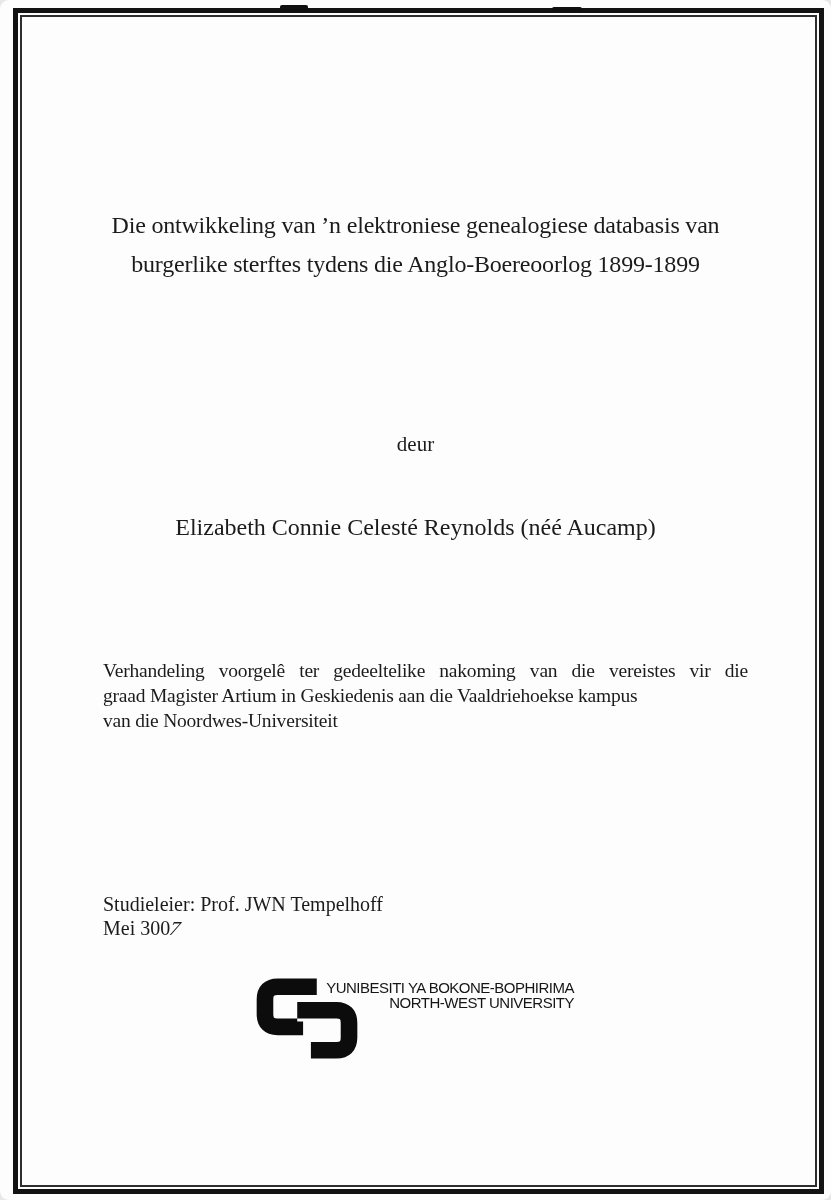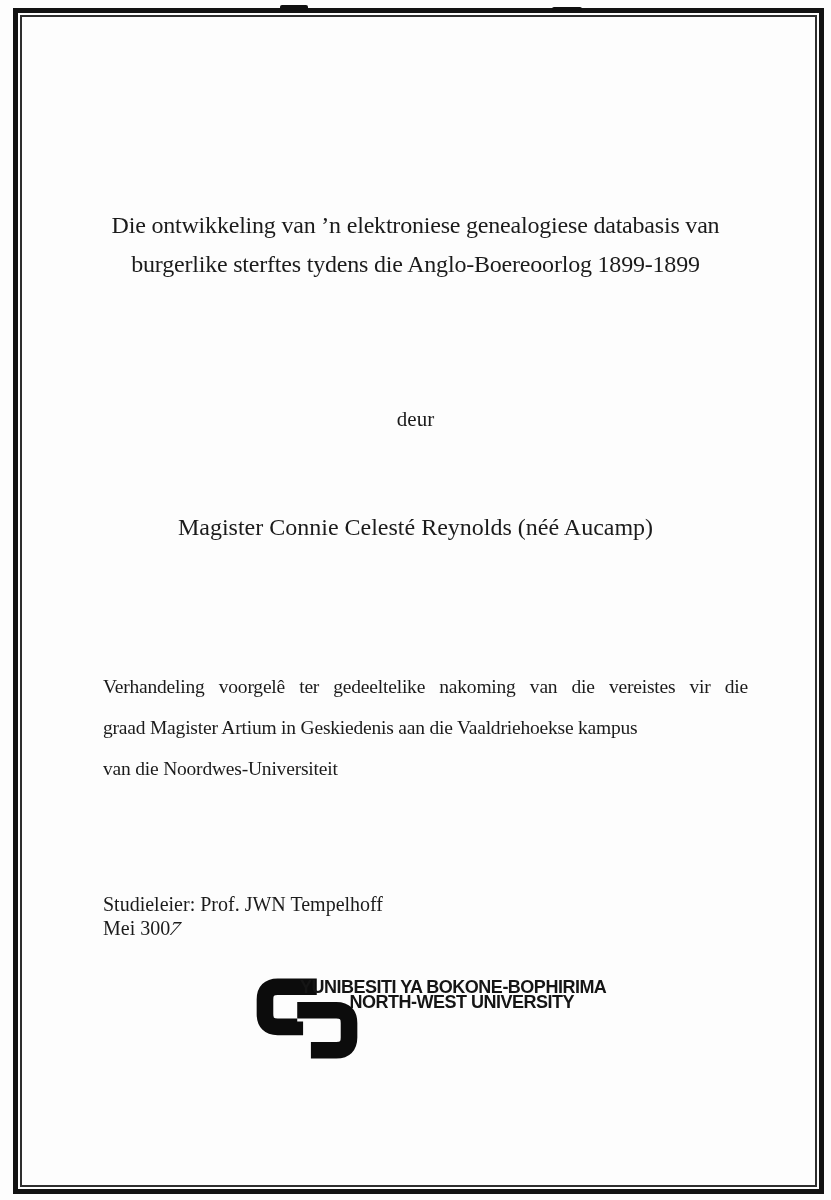--- a/index.html
+++ b/index.html
@@ -3,52 +3,53 @@
 <meta charset="utf-8">
 <style>
   html,body { margin:0; padding:0; background:#e8e8e8; }
   .page {
     position:relative;
     width:831px; height:1200px;
     background:#fdfdfd;
     font-family:"Liberation Serif", serif;
     color:#1b1b1b;
     overflow:hidden;
+    border-radius:9px;
   }
   
   .frame-outer {
     position:absolute; left:13px; top:8px; right:7px; bottom:6px;
     border:5px solid #121212;
   }
   .frame-inner {
     position:absolute; left:2px; top:2px; right:2px; bottom:2px;
     border:2px solid #2e2e2e;
   }
   .smudge { position:absolute; background:#101010; border-radius:2px; }
   .smudge.s1 { left:280px; top:5px; width:28px; height:6px; }
   .smudge.s2 { left:552px; top:7px; width:30px; height:4px; }
 
   .title-block {
     position:absolute; left:60px; right:60px; top:206px;
     text-align:center; font-size:24px; line-height:39px;
     letter-spacing:-0.2px; white-space:nowrap;
   }
   .byline {
-    position:absolute; left:0; right:0; top:407px;
+    position:absolute; left:0; right:0; top:432px;
     text-align:center; font-size:21px;
   }
   .author {
     position:absolute; left:0; right:0; top:514px;
     text-align:center; font-size:24px; white-space:nowrap;
   }
   .statement {
     position:absolute; left:103px; top:658px; width:645px;
     font-size:19.5px; line-height:25px; letter-spacing:-0.2px;
   }
-  .statement .line { white-space:nowrap;margin-top:16px; }
+  .statement .line { white-space:nowrap; }
   .statement .line.justified {
     white-space:normal;
     text-align:justify;
     text-align-last:justify;
   }
   .statement .italic { }
   .supervisor-block {
     position:absolute; left:103px; top:884px;
     font-size:20px; line-height:24px;margin-top:8px;
   }
@@ -56,21 +57,21 @@
     display:inline-block;
     font-style:italic;
     transform:skewX(-12deg);
   }
   .logo { position:absolute; left:0; top:0; }
   .logo-mark { position:absolute; left:256px; top:976px; }
   .logo-text {
     position:absolute; left:300px; top:980px; width:274px;
     text-align:right;
     font-family:"Liberation Sans", sans-serif;
-    font-weight:700; font-size:18px; line-height:15px;
+    font-weight:400; font-size:15px; line-height:15px;
     letter-spacing:-0.5px; color:#151515;
     white-space:nowrap;
   }
 </style>
 </head>
 <body>
 
 <div class="page">
 
   <div class="frame-outer">
@@ -79,21 +80,21 @@
   <div class="smudge s1"></div>
   <div class="smudge s2"></div>
 
   <div class="title-block">
     <div>Die ontwikkeling van ’n elektroniese genealogiese databasis van</div>
     <div>burgerlike sterftes tydens die Anglo-Boereoorlog 1899-1899</div>
   </div>
 
   <div class="byline">deur</div>
 
-  <div class="author">Magister Connie Celesté Reynolds (néé Aucamp)</div>
+  <div class="author">Elizabeth Connie Celesté Reynolds (néé Aucamp)</div>
 
   <div class="statement">
     <div class="line justified">Verhandeling voorgelê ter gedeeltelike nakoming van die vereistes vir die</div>
     <div class="line"><span>graad </span><span class="italic">Magister Artium</span><span> in Geskiedenis aan die Vaaldriehoekse kampus</span></div>
     <div class="line">van die Noordwes-Universiteit</div>
   </div>
 
   <div class="supervisor-block">
     <div>Studieleier: Prof. JWN Tempelhoff</div>
     <div><span>Mei 300</span><span class="date-digit">7</span></div>

